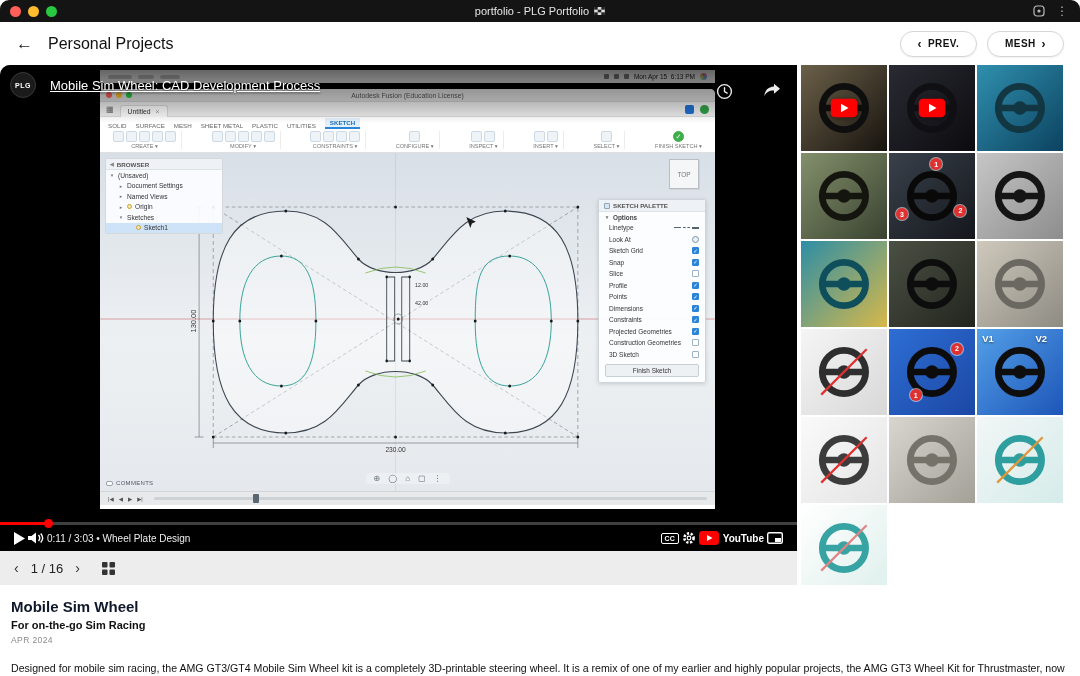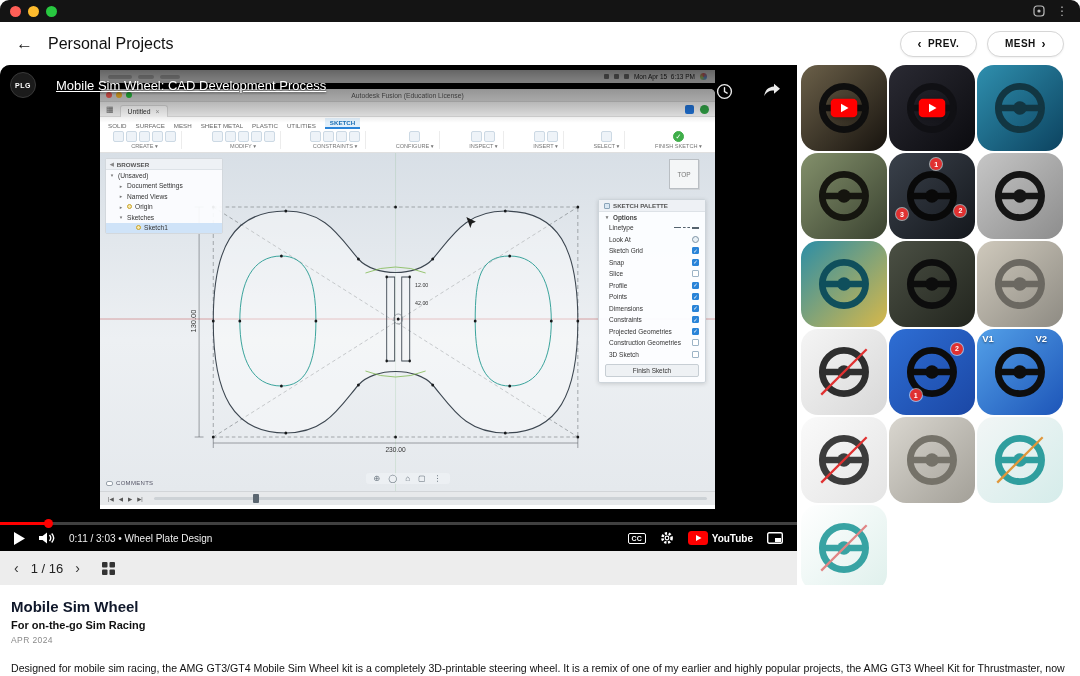--- a/index.html
+++ b/index.html
@@ -110,49 +110,49 @@
   .f-cbubble { width:7px; height:5px; border:1px solid #98a2ab; border-radius:2px; background:#fff; }
   .f-timeline { height:14px; background:#e7e9eb; border-top:1px solid #d2d5d8; display:flex; align-items:center;
     gap:5px; padding:0 8px; }
   .f-tl-ic { font-size:5.5px; color:#555; }
   .f-tl-track { flex:1; height:3px; background:#cdd2d6; border-radius:2px; position:relative; margin-left:6px; }
   .f-tl-marker { position:absolute; left:18%; top:-3px; width:6px; height:9px; background:#5b6670; border-radius:1px; }
 
   
   .yt-top { position:absolute; top:0; left:0; right:0; height:58px; z-index:2; pointer-events:none;
     background:linear-gradient(180deg,rgba(0,0,0,.62),rgba(0,0,0,0)); }
-  .yt-titlebar { position:absolute; top:7px; left:10px; display:flex; align-items:center; gap:20px; z-index:3; }
+  .yt-titlebar { position:absolute; top:7px; left:10px; display:flex; align-items:center; gap:14px; z-index:3; }
   .yt-avatar { width:26px; height:26px; border-radius:50%; background:#1b1b1b; border:1px solid #3a3a3a;
     color:#fff; font-size:7px; font-weight:700; display:flex; align-items:center; justify-content:center; letter-spacing:.5px; }
   .yt-title { color:#fff; font-size:13px; text-decoration:underline; text-shadow:0 1px 2px rgba(0,0,0,.6); cursor:pointer; }
   .yt-topright { position:absolute; top:18px; right:16px; display:flex; gap:30px; z-index:3; opacity:.92; }
   .yt-topright span { cursor:pointer; display:flex; }
   .yt-progress { position:absolute; left:0; right:0; bottom:26px; height:3px; background:rgba(255,255,255,.25); z-index:3; cursor:pointer; }
   .yt-fill { height:100%; background:#f00; width:6%; }
   .yt-dot { position:absolute; top:-3px; left:40px; width:9px; height:9px; background:#f00; border-radius:50%; }
   .yt-controls { position:absolute; left:0; right:0; bottom:0; height:26px; display:flex; align-items:center;
-    padding:12px 14px; gap:14px; z-index:3; color:#fff; }
+    padding:12px 14px; gap:3px; z-index:3; color:#fff; }
   .yt-btn { display:flex; align-items:center; cursor:pointer; }
   .yt-time { font-size:10px; color:#eee; white-space:nowrap; }
   .yt-spacer { flex:1; }
   .yt-cc { border:1px solid #fff; border-radius:2px; font-size:7px; font-weight:700; padding:1px 3px; cursor:pointer; }
   .yt-brand { display:flex; align-items:center; gap:4px; font-size:10px; font-weight:700; cursor:pointer; }
 
   
   .caption { height:34px; background:#ededed; display:flex; align-items:center; padding:0 14px; }
   .cap-text { font-size:9.5px; color:#222; flex:1; }
   .cap-controls { display:flex; align-items:center; gap:12px; }
   .cap-chev { font-size:14px; color:#333; cursor:pointer; line-height:1; }
   .cap-page { font-size:13px; color:#222; }
   .cap-grid { margin-left:10px; display:flex; cursor:pointer; }
 
   
   .gallery { width:262px; margin-left:4px; height:520px; display:grid; grid-template-columns:repeat(3,86px);
     grid-auto-rows:86px; gap:2px; overflow:hidden; }
-  .thumb { position:relative; overflow:hidden; cursor:pointer;border-radius:17px; }
+  .thumb { position:relative; overflow:hidden; cursor:pointer; }
   .wheelglyph { position:absolute; left:14%; top:14%; width:72%; height:72%; }
   .playbtn { position:absolute; left:50%; top:50%; transform:translate(-50%,-50%); width:27px; height:19px;
     filter:drop-shadow(0 1px 2px rgba(0,0,0,.4)); }
   .badge { position:absolute; width:12px; height:12px; background:#e03131; border-radius:50%; color:#fff;
     font-size:7px; font-weight:700; display:flex; align-items:center; justify-content:center;
     box-shadow:0 0 0 1px rgba(255,255,255,.55); }
   .vlabel { position:absolute; color:#fff; font-size:9.5px; font-weight:700; text-shadow:0 1px 2px rgba(0,0,0,.5); }
 
   
   .project { padding:13px 11px 0; }
@@ -162,20 +162,33 @@
   .p-desc { margin-top:17px; font-size:10.6px; line-height:1.3; color:#111; }
 </style>
 </head>
 <body>
 
 <div class="macbar">
   <div class="lights">
     <span class="light l-red"></span>
     <span class="light l-yellow"></span>
     <span class="light l-green"></span>
+  </div>
+  <div class="mac-title">
+    <span>portfolio - PLG Portfolio</span>
+    <span style="display:flex;">
+        <svg width="11" height="8" viewBox="0 0 12 9">
+          <rect width="12" height="9" fill="#ddd"></rect>
+          <rect x="0" y="0" width="4" height="3" fill="#222"></rect>
+          <rect x="8" y="0" width="4" height="3" fill="#222"></rect>
+          <rect x="4" y="3" width="4" height="3" fill="#222"></rect>
+          <rect x="0" y="6" width="4" height="3" fill="#222"></rect>
+          <rect x="8" y="6" width="4" height="3" fill="#222"></rect>
+        </svg>
+      </span>
   </div>
   <div class="mac-right">
     <span style="display:flex;cursor:pointer;">
         <svg width="12" height="12" viewBox="0 0 12 12">
           <rect x="1" y="1" width="10" height="10" rx="3" fill="none" stroke="#bbb" stroke-width="1.2"></rect>
           <circle cx="6" cy="6" r="1.6" fill="#bbb"></circle>
         </svg>
       </span>
     <span class="kebab">⋮</span>
   </div>

